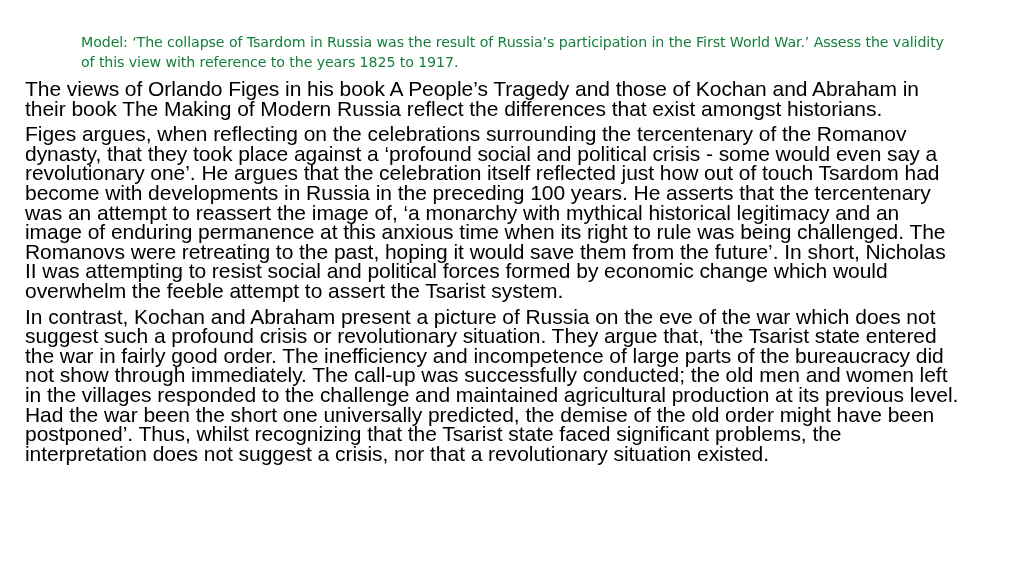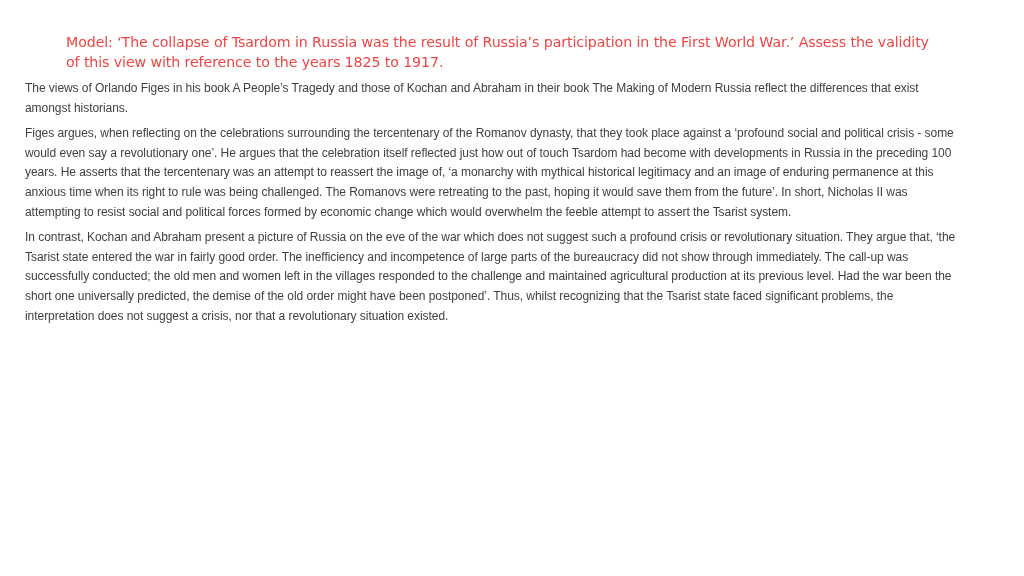--- a/index.html
+++ b/index.html
@@ -15,38 +15,38 @@
     }
     .slide {
       position: absolute;
       left: 0; top: 0;
       width: 1024px;
       height: 576px;
       background: #ffffff;
     }
     .title {
       position: absolute;
-      left: 66px;
+      left: 81px;
       top: 32px;
       width: 880px;
       font-family: "DejaVu Sans", sans-serif;
       font-size: 14.2px;
       line-height: 20px;
-      color: #ef4444;
+      color: #15803d;
       letter-spacing: -0.1px;
     }
     .content {
       position: absolute;
       left: 25px;
       top: 79px;
       width: 935px;
       font-family: "Liberation Sans", sans-serif;
-      font-size: 12px;
+      font-size: 21px;
       line-height: 19.6px;
-      color: #404040;
+      color: #000000;
       letter-spacing: -0.05px;
     }
     .para {
       margin: 0 0 6px 0;
     }
   </style>
 </head>
 <body>
 
 <div class="slide">

